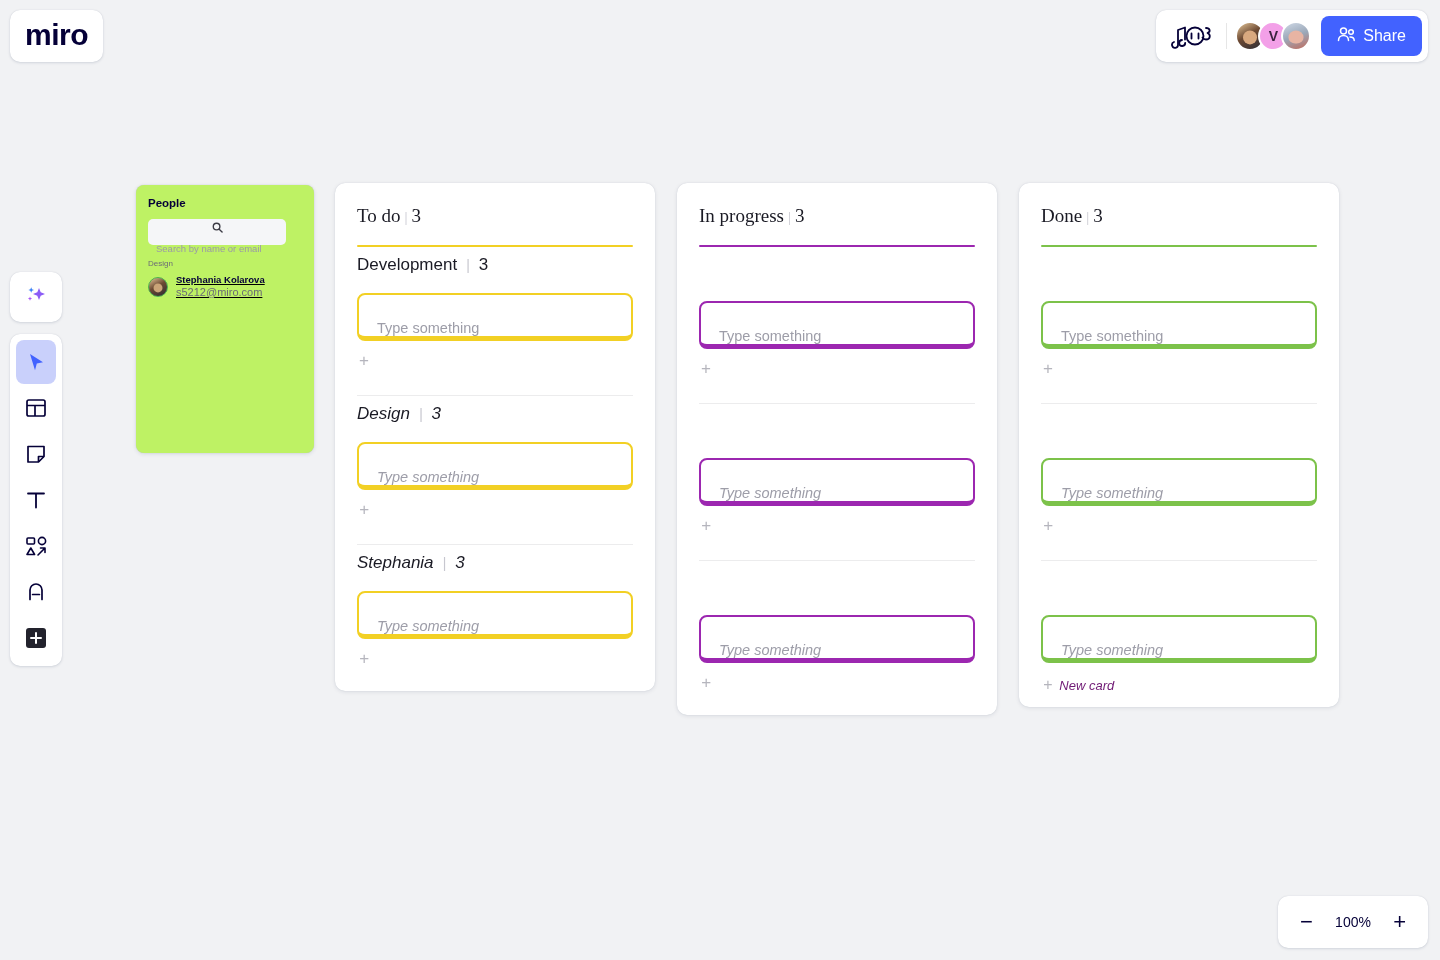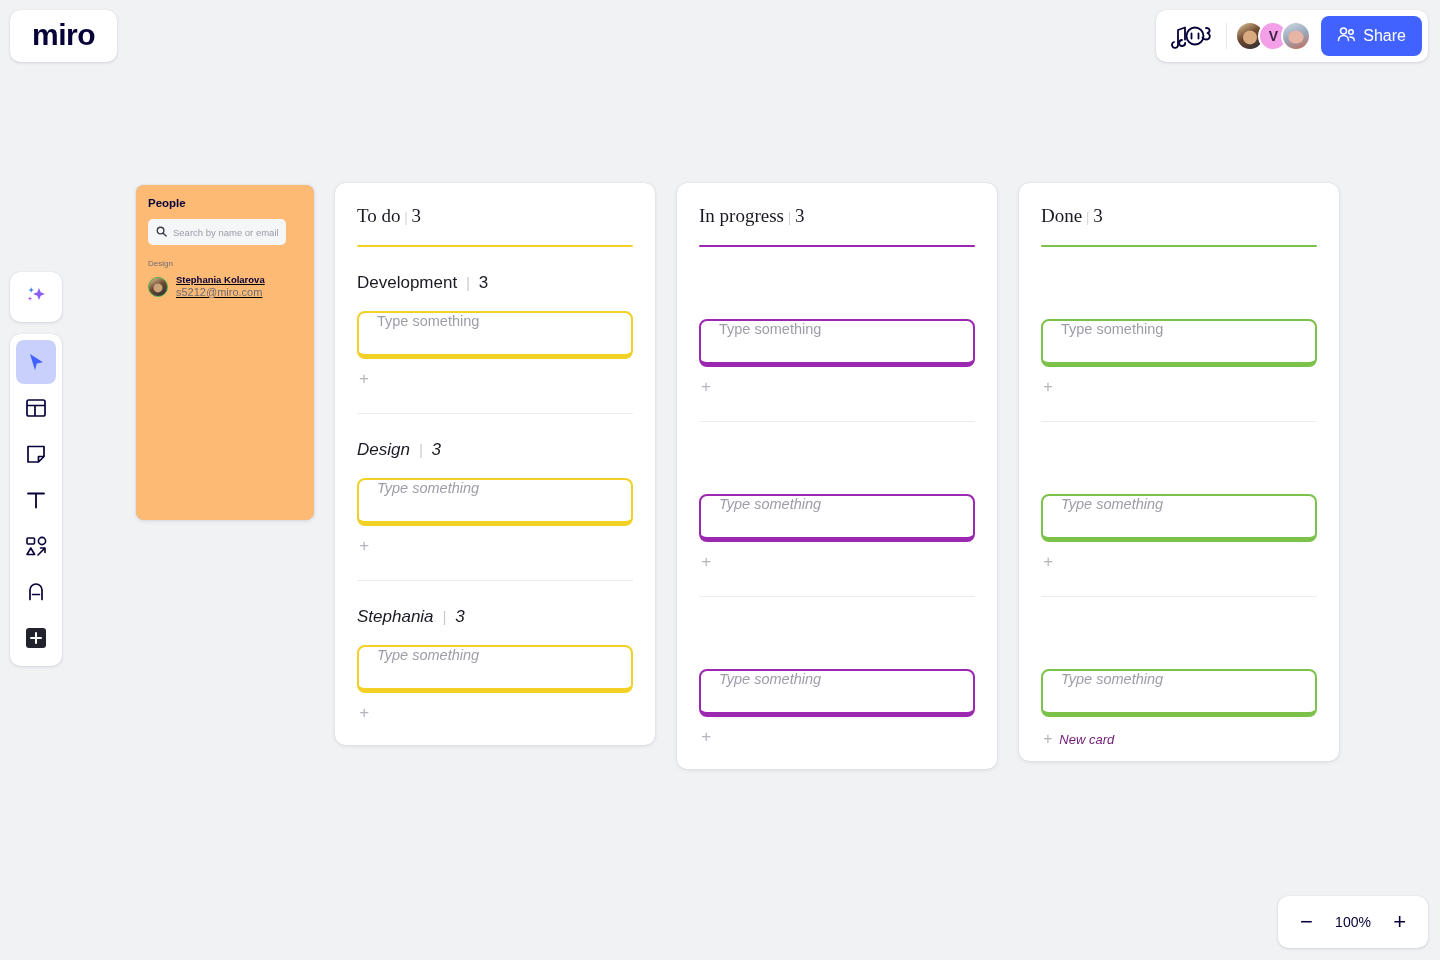--- a/index.html
+++ b/index.html
@@ -15,21 +15,21 @@
     background: #f1f2f4;
     position: relative;
     -webkit-font-smoothing: antialiased;
   }
 
   
   .logo-card {
     position: absolute;
     left: 10px;
     top: 10px;
-    width: 107px;
+    width: 93px;
     height: 52px;
     background: #ffffff;
     border-radius: 10px;
     box-shadow: 0 1px 3px rgba(9,30,66,.13), 0 0 1px rgba(9,30,66,.15);
     display: flex;
     align-items: center;
     justify-content: center;
     cursor: pointer;
   }
   .logo-text {
@@ -170,41 +170,42 @@
   }
   .tool.active { background: #c9d0fb; }
   .tool svg { display: block; }
 
   
   .people-panel {
     position: absolute;
     left: 136px;
     top: 185px;
     width: 178px;
-    height: 335px;
-    background: #fdba74;
+    height: 268px;
+    background: #bef264;
     border-radius: 8px;
     box-shadow: 0 1px 4px rgba(9,30,66,.12), 0 0 1px rgba(9,30,66,.2);
     padding: 12px 28px 0 12px;
   }
   .people-title {
     font-size: 11.5px;
     font-weight: 700;
     color: #050038;
     margin-bottom: 10px;
   }
   .people-search {
     display: flex;
     align-items: center;
     gap: 6px;
     background: #f5f6f8;
     border-radius: 5px;
     height: 26px;
     padding: 0 8px;
     cursor: text;
+    flex-direction: column;
   }
   .people-search input {
     border: none;
     outline: none;
     background: transparent;
     font-family: "Liberation Sans", sans-serif;
     font-size: 9.5px;
     color: #050038;
     width: 100%;
   }
@@ -277,37 +278,37 @@
     font-size: 19px;
     color: #1a1a24;
     font-family: Liberation Serif, serif;
   }
   .col-head .sep { color: #c7c7cf; font-size: 15px; }
   .col-rule {
     height: 2px;
     margin-top: 18px;
     border-radius: 1px;
   }
-  .section { padding-top: 26px; }
+  .section { padding-top: 8px; }
   .section + .section { border-top: 1px solid #ececed; margin-top: 16px; font-style: italic; }
   .sec-head {
     display: flex;
     align-items: baseline;
     gap: 9px;
     font-size: 17px;
     color: #1a1a24;
     margin-bottom: 18px;
   }
   .sec-head .sep { color: #c7c7cf; font-size: 14px; }
   .card {
     height: 48px;
     border-radius: 8px;
     background: #ffffff;
     display: flex;
-    align-items: flex-start;
+    align-items: flex-end;
     padding: 0 18px;
     font-size: 14.5px;
     color: #9d9da8;
     cursor: text;
   }
   .add-row {
     height: 38px;
     display: flex;
     align-items: center;
     padding-left: 2px;

